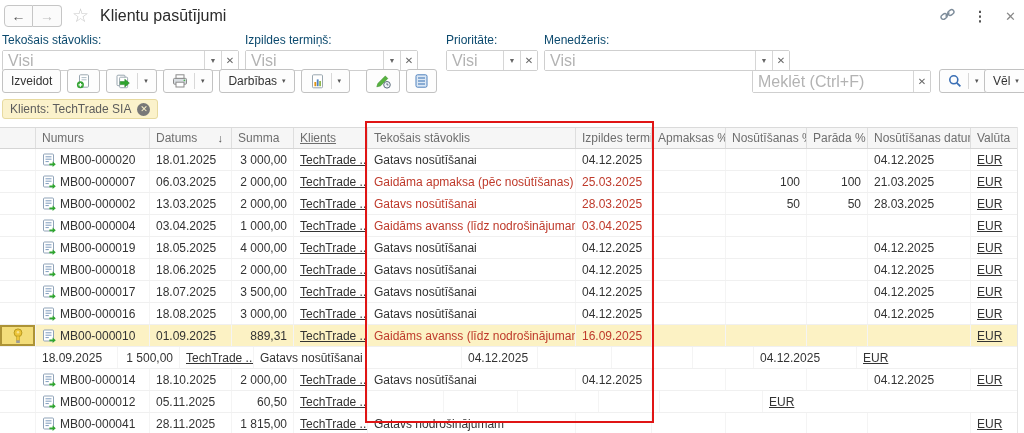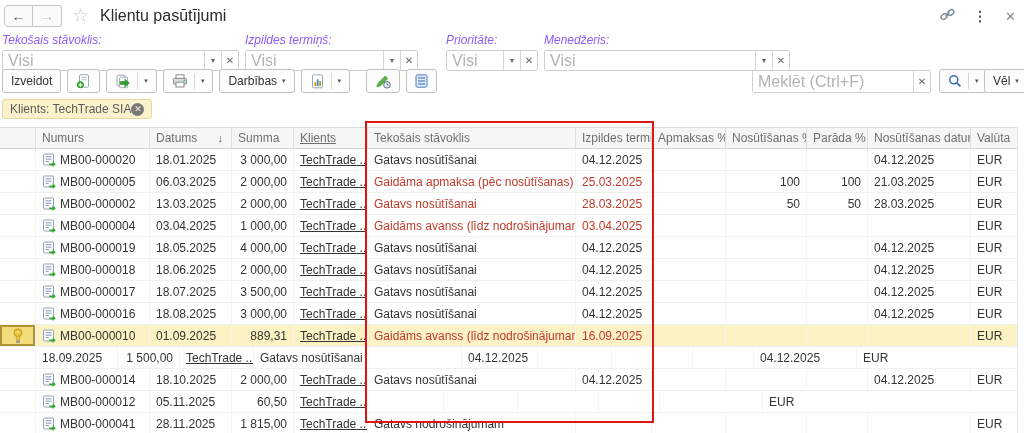--- a/index.html
+++ b/index.html
@@ -14,21 +14,21 @@
   .nav-btn.fwd { border-radius: 0 4px 4px 0; border-left: none; color: #bdbdbd; }
   .star { position: absolute; left: 72px; top: 6px; font-size: 19px; color: #c9c9c9; line-height: 20px; }
   .page-title { position: absolute; left: 100px; top: 7px; font-size: 16px; color: #2b2b2b; }
   .win-icons { position: absolute; right: 8px; top: 8px; display: flex; gap: 18px; align-items: center; }
   .win-icon { color: #7d8c9a; cursor: pointer; }
   .dots-icon { font-size: 14px; color: #555; letter-spacing: 0; font-weight: bold; }
   .close-icon { font-size: 13px; color: #888; }
 
   
   .filter { position: absolute; top: 33px; }
-  .filter-label { color: #8b5cf6; margin-bottom: 3px; height: 14px; font-style: italic; }
+  .filter-label { color: #0c4a6e; margin-bottom: 3px; height: 14px; }
   .combo { display: flex; align-items: stretch; height: 21px; border: 1px solid #cfcfcf;
     border-radius: 2px; background: #fff; }
   .combo input { flex: 1; min-width: 0; border: none; outline: none; padding: 0 5px;
     font-family: "Liberation Sans", sans-serif; font-size: 16px; color: #333; }
   .combo input::placeholder { color: #b3b3b3; }
   .combo .seg { width: 17px; display: flex; align-items: center; justify-content: center;
     border-left: 1px solid #d6d6d6; color: #666; cursor: pointer; background: #fff; }
   .caret-glyph { font-size: 7px; color: #555; }
   .x-glyph { font-size: 10px; color: #777; }
 
@@ -45,38 +45,38 @@
   .btn .divider { width: 1px; height: 16px; background: #d8d8d8; margin: 0 1px; }
   .btn svg { display: block; }
   .gap { width: 4px; }
   .search-box { position: absolute; left: 725px; top: 70px; width: 206px; padding-left: 27px; }
   .search-box .combo { height: 23px; }
   .btn-q   { position: absolute; left: 939px; top: 69px; }
   .btn-vel { position: absolute; left: 984px; top: 69px; }
 
   
   .tag { position: absolute; left: 2px; top: 99px; background: #fbf2cb; border: 1px solid #e7daa0;
-    border-radius: 3px; height: 20px; display: inline-flex; align-items: center; 
+    border-radius: 3px; height: 20px; display: inline-flex; align-items: center; gap: 6px;
     padding: 0 7px; color: #5c5c5c; }
   .tag-close { width: 13px; height: 13px; border-radius: 50%; background: #787878; color: #fbf2cb;
     font-size: 9px; display: flex; align-items: center; justify-content: center; cursor: pointer; }
 
   
   .table { position: absolute; left: 0; top: 127px; width: 1018px; border-right: 1px solid #e6e6e6; }
   .thead { display: flex; height: 22px; background: #f6f6f6; border-top: 1px solid #dadada;
     border-bottom: 1px solid #d5d5d5; color: #6e6e6e; }
   .hcell { display: flex; align-items: center; padding: 0 6px; border-right: 1px solid #dedede;
     overflow: hidden; white-space: nowrap; }
   .hcell:last-child { border-right: none; }
   .sort-arrow { margin-left: auto; color: #555; font-size: 11px; padding-right: 2px; }
   .trow { display: flex; height: 22px; border-bottom: 1px solid #f0f0f0; background: #fff; cursor: pointer; }
   .trow.selected { background: var(--sel-bg); }
   .tcell { display: flex; align-items: center; padding: 0 6px; border-right: 1px solid #f4f4f4;
     overflow: hidden; white-space: nowrap; gap: 4px; }
-  .tcell:last-child { border-right: none; }
+  .tcell:last-child { border-right: none; text-decoration: underline; }
   .tcell.red { color: var(--status-red); }
   .right { justify-content: flex-end; }
   .col-sel { width: 36px; } .col-numurs { width: 114px; } .col-datums { width: 82px; }
   .col-summa { width: 62px; } .col-klients { width: 74px; text-decoration: underline; } .col-stavoklis { width: 208px; }
   .col-termins { width: 76px; } .col-apmaksas { width: 74px; text-align: center; } .col-nosut_pct { width: 81px; }
   .col-parada { width: 61px; } .col-nosut_datums { width: 103px; } .col-valuta { width: 46px; }
   .sel-marker { background: var(--sel-cell-bg); box-shadow: inset 0 0 0 2px var(--sel-cell-border);
     justify-content: center; }
 
   
@@ -323,21 +323,21 @@
         <div class="tcell col-numurs">
           <span style="display:flex;">
     <svg width="14" height="14" viewBox="0 0 14 14">
       <rect x="1.5" y="1" width="10" height="11" rx="1" fill="#fff" stroke="#8fa3b8"></rect>
       <line x1="3.5" y1="3.8" x2="9.5" y2="3.8" stroke="#7d9bbd"></line>
       <line x1="3.5" y1="6.2" x2="9.5" y2="6.2" stroke="#7d9bbd"></line>
       <line x1="3.5" y1="8.6" x2="6.8" y2="8.6" stroke="#7d9bbd"></line>
       <path d="M7.4 10.4 h3.2 v-1.8 l3.2 2.7 -3.2 2.7 v-1.8 h-3.2 z" fill="#2ea52e"></path>
     </svg>
   </span>
-          <span>MB00-000005</span>
+          <span>MB00-000007</span>
         </div>
         <div class="tcell col-datums">06.03.2025</div>
         <div class="tcell col-summa right">2 000,00</div>
         <div class="tcell col-klients">TechTrade ...</div>
         <div class="tcell col-stavoklis red">Gaidāma apmaksa (pēc nosūtīšanas)</div>
         <div class="tcell col-termins red">25.03.2025</div>
         <div class="tcell col-apmaksas right"></div>
         <div class="tcell col-nosut_pct right">100</div>
         <div class="tcell col-parada right">100</div>
         <div class="tcell col-nosut_datums">21.03.2025</div>

